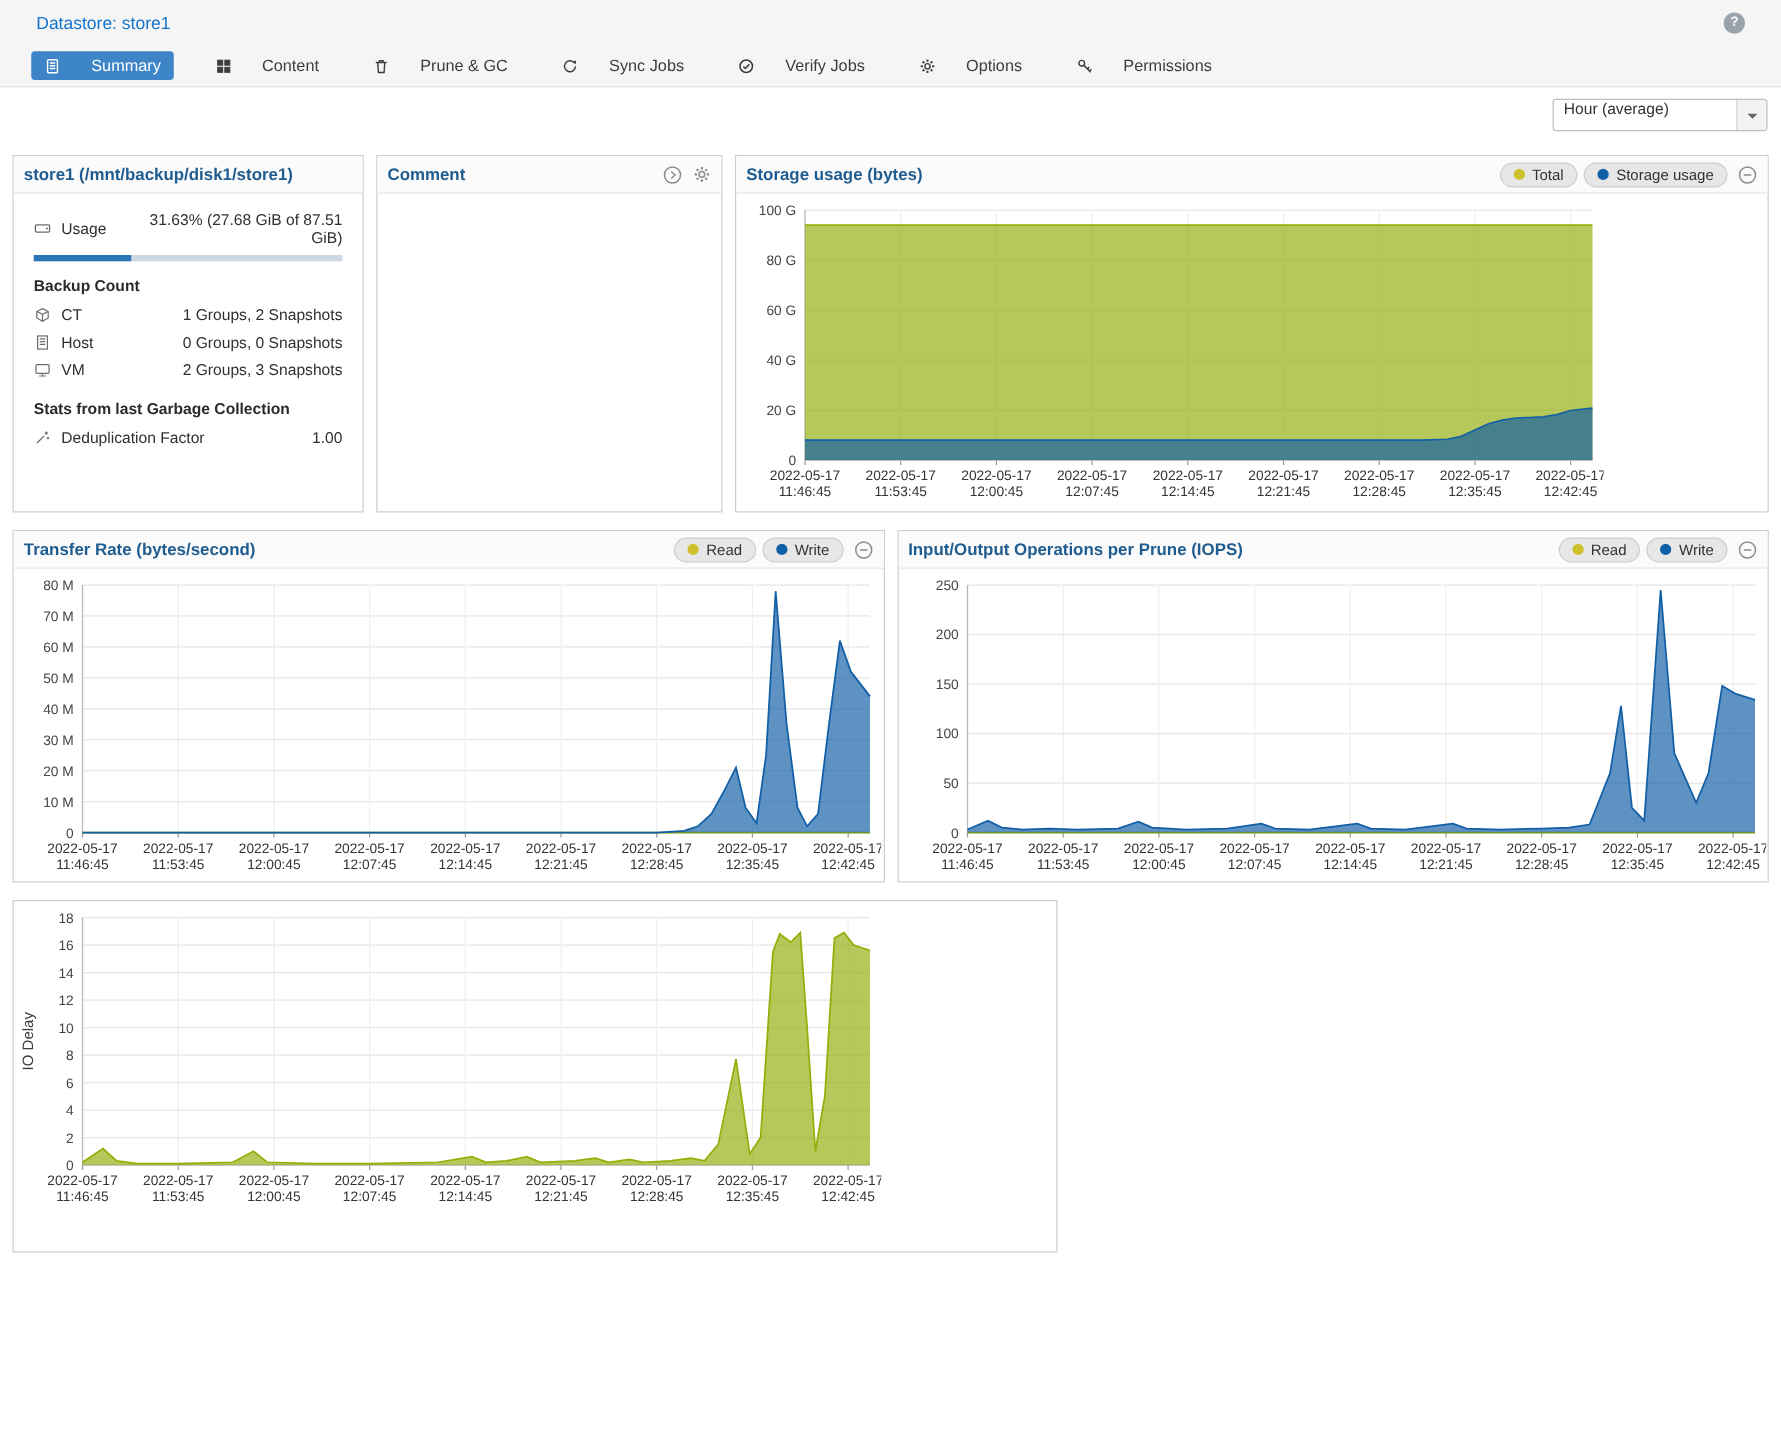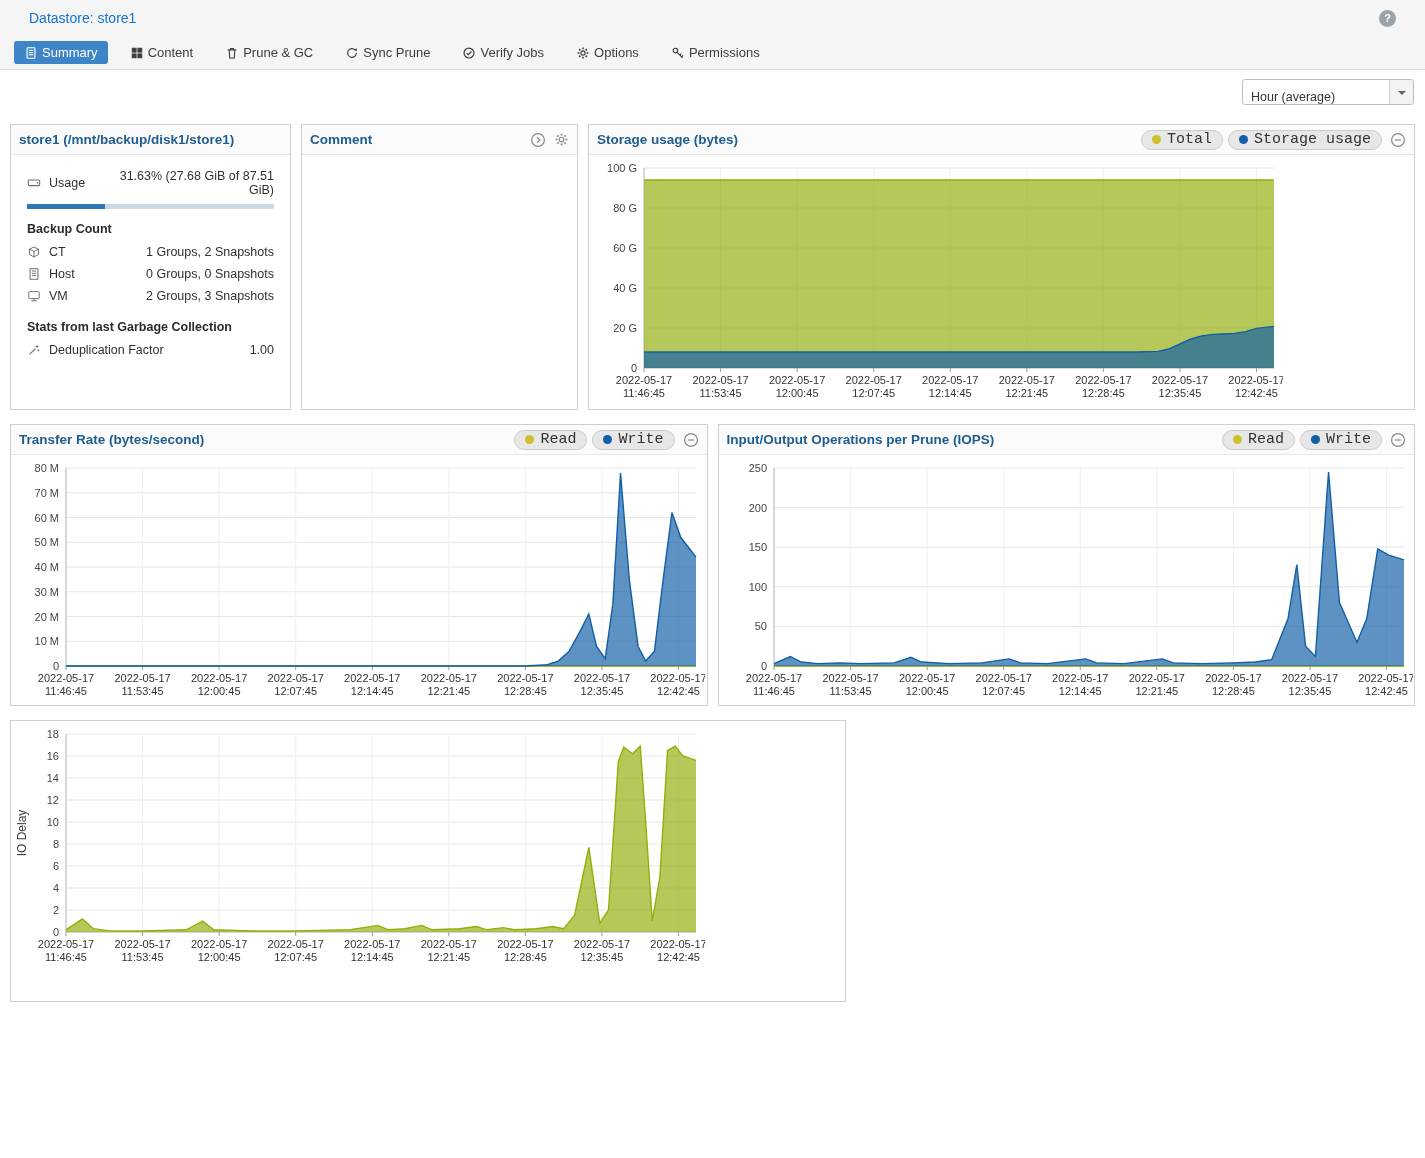--- a/index.html
+++ b/index.html
@@ -13,51 +13,51 @@
 
   
   .topbar { height: 36px; background: #f5f5f5; display: flex; align-items: center; padding: 0 29px; }
   .title-link { color: #1373cc; font-size: 14px; }
   .help-icon { margin-left: auto; width: 17px; height: 17px; border-radius: 50%; background: #9aa3ab;
     color: #fff; font-size: 11px; font-weight: bold; display: flex; align-items: center; justify-content: center; cursor: pointer; }
 
   
   .tabbar { height: 34px; background: #f5f5f5; display: flex; align-items: center; gap: 12px;
     padding: 0 14px; border-bottom: 1px solid #dcdcdc; }
-  .tab { display: flex; align-items: center; gap: 4px; padding: 4px 10px; border-radius: 3px;
-    color: #3d3d3d; cursor: pointer; white-space: nowrap; }
+  .tab { display: flex; align-items: center; gap: 24px; padding: 4px 10px; border-radius: 3px;
+    color: #3d3d3d; cursor: pointer; white-space: nowrap; margin-left: 11px; }
   .tab.active { background: #3d85c6; color: #fff; }
   .tab svg { stroke: currentColor; }
 
   
   .selector-row { height: 44px; display: flex; align-items: center; justify-content: flex-end;
     padding: 0 11px; background: #fff; margin-bottom: 10px; }
   .combo { width: 172px; height: 26px; border: 1px solid #bdbdbd; border-radius: 3px; display: flex;
-    align-items: flex-end; background: #fff; cursor: pointer; overflow: hidden; }
+    align-items: flex-start; background: #fff; cursor: pointer; overflow: hidden; }
   .combo-label { flex: 1; padding: 0 8px; font-size: 12.5px; color: #333; }
   .combo-trigger { width: 24px; align-self: stretch; border-left: 1px solid #d6d6d6; background: #f3f3f3;
     display: flex; align-items: center; justify-content: center; }
   .combo-trigger::after { content: ''; border: 4px solid transparent; border-top-color: #666; margin-top: 5px; }
 
   
   .content { padding: 0 10px; }
   .row { display: flex; gap: 10px; margin-bottom: 14px; }
   .panel { border: 1px solid #cfcfcf; background: #fff; }
   .h1 { height: 286px; }
   .h2 { height: 282px; }
   .w-summary { width: 284px; }
   .w-comment { width: 280px; }
   .w-chart { width: 836px; }
   .panel-header { height: 30px; display: flex; align-items: center; gap: 8px; padding: 0 8px;
     border-bottom: 1px solid #e6e6e6; background: #fbfbfb; }
   .panel-title { font-weight: bold; font-size: 13.5px; color: #1f5c8f; white-space: nowrap; }
   .spacer { flex: 1; }
   .legend { display: flex; gap: 5px; align-items: center; }
   .legend-pill { display: flex; align-items: center; gap: 6px; height: 20px; padding: 0 10px;
-    background: #e7e7e7; border: 1px solid #cdcdcd; border-radius: 10px; font-size: 15px; color: #333; cursor: pointer; white-space: nowrap; font-family: Liberation Mono, monospace; }
+    background: #e7e7e7; border: 1px solid #cdcdcd; border-radius: 10px; font-size: 12px; color: #333; cursor: pointer; white-space: nowrap; }
   .dot { width: 9px; height: 9px; border-radius: 50%; background: #999; }
   .tool-icon { cursor: pointer; display: flex; align-items: center; }
 
   
   .summary-body { padding: 10px 16px 0 16px; }
   .kv-row { display: flex; align-items: center; gap: 8px; padding: 4px 0; font-size: 12.5px; }
   .kv-value { margin-left: auto; text-align: right; }
   .section-title { font-weight: bold; margin: 13px 0 5px 0; font-size: 12.5px; color: #2b2b2b; }
   .progress { height: 5px; background: #ccd8e4; border-radius: 1px; margin: 3px 0 2px 0; }
   .progress-fill { height: 100%; background: #2d76b6; }
@@ -106,21 +106,21 @@
     </span>
     <span>Prune &amp; GC</span>
   </div>
   <div class="tab">
     <span>
       <svg width="14" height="14" viewBox="0 0 16 16" fill="none" stroke-width="1.3">
         <path d="M13 8a5 5 0 1 1-1.4-3.5"></path>
           <polygon points="13.6,2.6 13.2,6.2 10.2,4.4" fill="currentColor" stroke="none"></polygon>
       </svg>
     </span>
-    <span>Sync Prune</span>
+    <span>Sync Jobs</span>
   </div>
   <div class="tab">
     <span>
       <svg width="14" height="14" viewBox="0 0 16 16" fill="none" stroke-width="1.4">
         <circle cx="8" cy="8" r="5.7"></circle>
           <polyline points="5.3,8.2 7.2,10 10.8,6.3"></polyline>
       </svg>
     </span>
     <span>Verify Jobs</span>
   </div>

